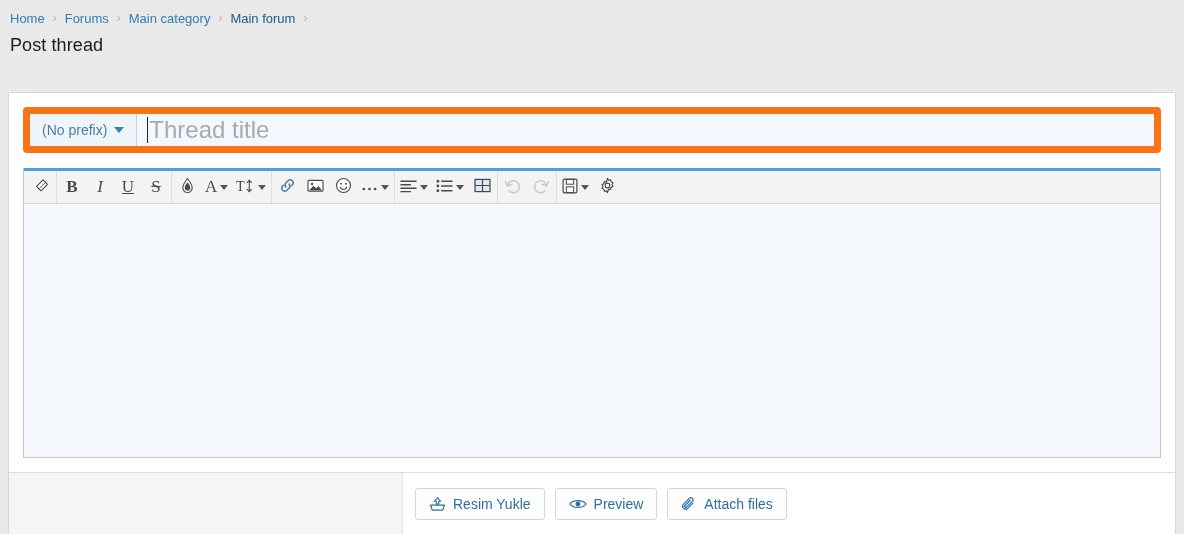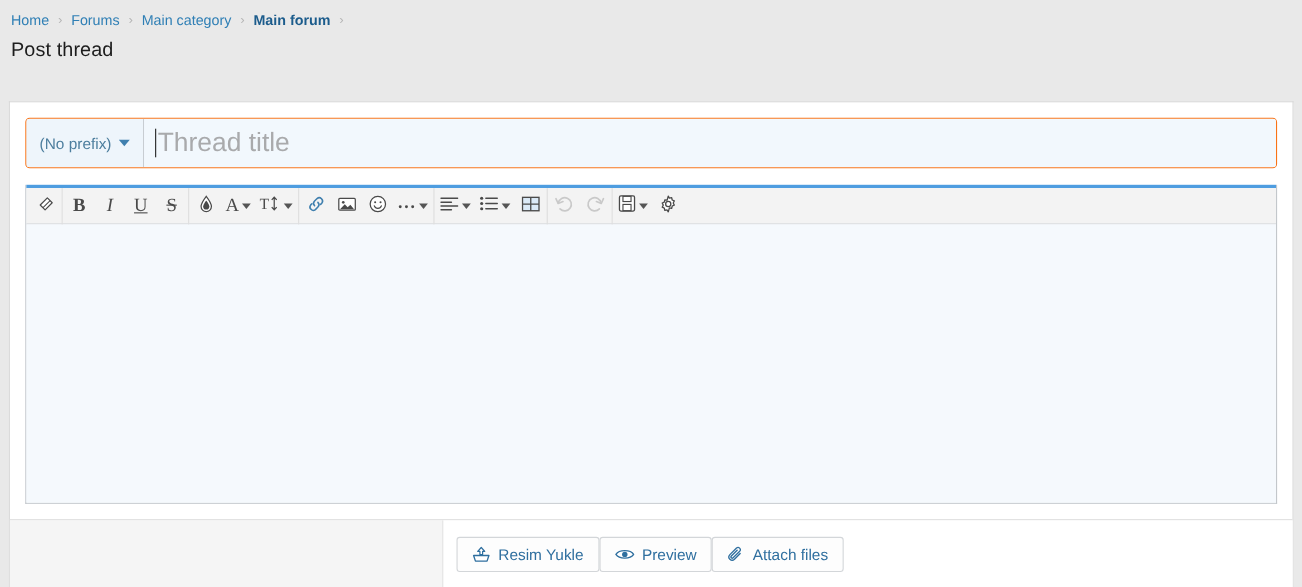--- a/index.html
+++ b/index.html
@@ -30,21 +30,21 @@
     font-size: 13px;
     padding-left: 2px;
   }
   .crumb-link {
     color: #2f7fb5;
     text-decoration: none;
     white-space: nowrap;
   }
   .crumb-link.current {
     color: #1c5c8c;
-    font-weight: bold;
+    font-weight: normal;
   }
   .crumb-sep {
     color: #b5b5b5;
     margin: 0 8px;
     font-size: 12px;
     line-height: 1;
     display: inline-block;
   }
   .page-title {
     font-size: 18px;
@@ -68,21 +68,21 @@
     height: 460px;
   }
   .card-inner {
     padding: 14px;
   }
 
   
   .title-row {
     display: flex;
     align-items: stretch;
-    border: 1px solid #f97316;
+    border: 7px solid #f97316;
     border-radius: 4px;
     background: #eef5fb;
     height: 46px;
     box-sizing: border-box;
     overflow: hidden;
     justify-content: center;
   }
   .prefix-select {
     display: flex;
     align-items: center;
@@ -198,20 +198,21 @@
     box-sizing: border-box;
     background: #f5f5f5;
   }
   .form-row-content {
     flex: 1;
     background: #ffffff;
     border-left: 1px solid #e2e2e2;
     display: flex;
     align-items: center;
     padding-left: 12px;
+    gap: 10px;
   }
   .btn {
     display: inline-flex;
     align-items: center;
     gap: 7px;
     height: 32px;
     padding: 0 13px;
     border: 1px solid #d3d6d9;
     border-radius: 3px;
     background: #fdfdfd;

